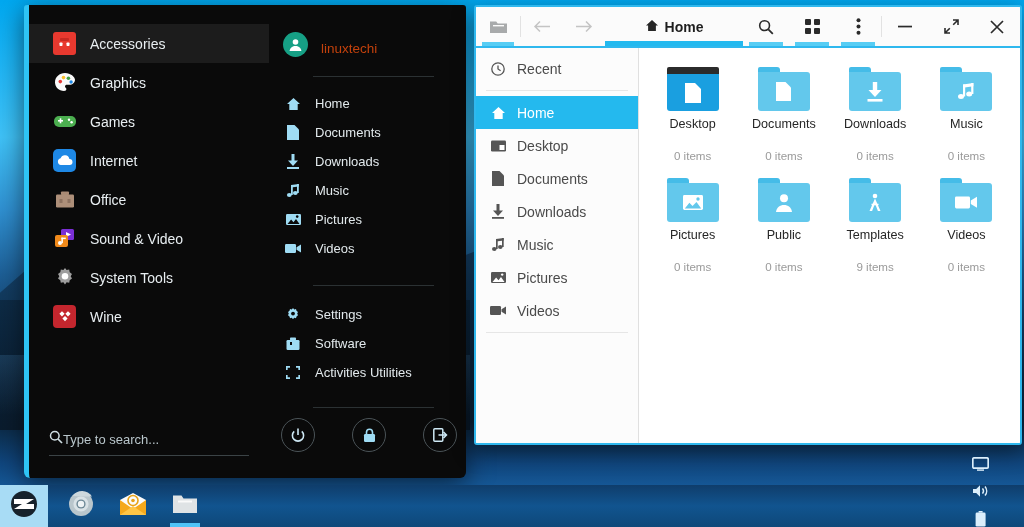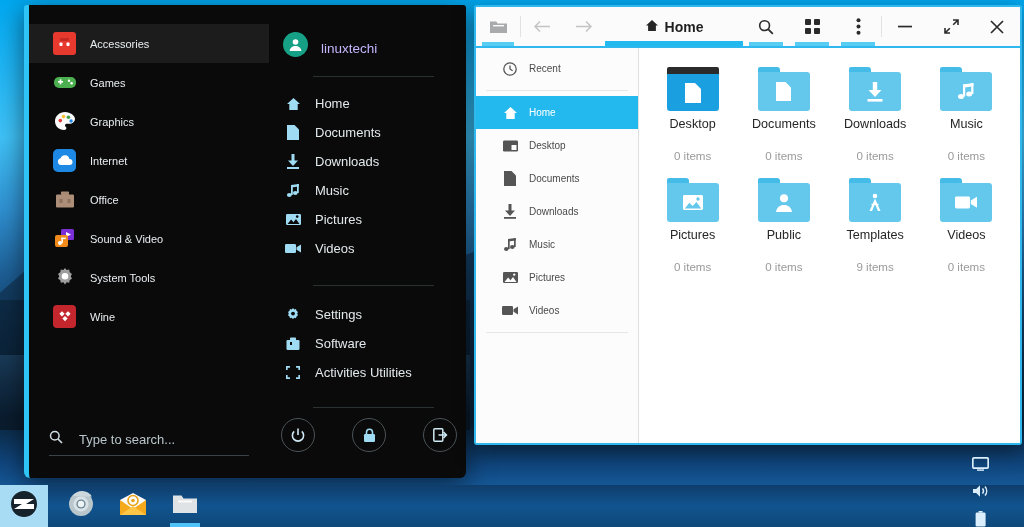--- a/index.html
+++ b/index.html
@@ -54,42 +54,42 @@
     overflow: hidden;
   }
   .menu-left { width: 240px; position: relative; padding-top: 19px; }
   .menu-right { width: 197px; position: relative; padding-top: 19px; }
 
   .cat {
     display: flex; align-items: center; gap: 14px;
     height: 39px; padding-left: 24px; cursor: default;
   }
   .cat.active { background: #1c1c1c; }
-  .cat-label { color: #e8eef1; font-size: 11px; text-align: center; }
+  .cat-label { color: #e8eef1; font-size: 14px; text-align: center; }
   .cat-ico {
     width: 23px; height: 23px; border-radius: 3px;
     display: flex; align-items: center; justify-content: center;
     flex: 0 0 auto; position: relative;
   }
 
   .searchbox {
     position: absolute; left: 20px; bottom: 22px; width: 200px;
-    display: flex; align-items: center; gap: 16px;
+    display: flex; align-items: center; gap: 0;
     padding-bottom: 7px;
     border-bottom: 1px solid #3b4346;
   }
   .searchbox .ph { color: #b9c6cb; font-size: 13px; }
 
   
   .user-row { display: flex; align-items: center; gap: 13px; padding-left: 14px; height: 40px; }
   .avatar {
     width: 25px; height: 25px; border-radius: 50%;
     background: #16a085; display: flex; align-items: center; justify-content: center;
   }
-  .user-name { color: #c4b5fd; font-size: 13.5px; margin-top: 8px; }
+  .user-name { color: #c2410c; font-size: 13.5px; margin-top: 8px; }
   .divider { height: 1px; background: #2b3133; margin: 12px 32px 12px 44px; }
   .place {
     display: flex; align-items: center; gap: 13px;
     padding-left: 15px; height: 29px;
   }
   .place-label { color: #e2e9ec; font-size: 13px; }
   .pico { width: 18px; display:flex; align-items:center; justify-content:center; flex:0 0 auto; }
   .power-row {
     position: absolute; left: 12px; bottom: 26px; width: 176px;
     display: flex; justify-content: space-between;
@@ -124,21 +124,21 @@
   .sep { width: 1px; background: #e2e2e2; margin: 9px 0; }
   .htitle { display: flex; align-items: center; gap: 6px; font-size: 14px; font-weight: bold; color: #1e1e1e; }
 
   .body { flex: 1; display: flex; min-height: 0; }
   .sidebar {
     width: 163px; background: #fcfcfc; border-right: 1px solid #e0e0e0;
     padding-top: 4px; flex: 0 0 auto;
   }
   .sb-item {
     display: flex; align-items: center; gap: 11px;
-    height: 33px; padding-left: 26px; color: #4a4a4a; font-size: 10px;
+    height: 33px; padding-left: 14px; color: #4a4a4a; font-size: 14px;
   }
   .sb-item.active { background: #24b9ee; color: #ffffff; }
   .sb-ico { width: 16px; display: flex; align-items: center; justify-content: center; flex: 0 0 auto; }
   .sb-div { height: 1px; background: #e6e6e6; margin: 5px 10px; }
 
   .content { flex: 1; background: #ffffff; padding: 14px 8px 0 8px; }
   .grid { display: grid; grid-template-columns: repeat(4, 1fr); row-gap: 6px; }
   .cell { display: flex; flex-direction: column; align-items: center; padding: 5px 0; }
   .fname { font-size: 12.6px; color: #262626; margin-top: 6px; }
   .fmeta { font-size: 11.6px; color: #9a9a9a; margin-top: 18px; }
@@ -194,42 +194,42 @@
               <rect x="4" y="0" width="9" height="3" rx="1" fill="#c72a22"></rect>
               <rect x="3.5" y="4.5" width="3" height="3.5" rx=".7" fill="#fff"></rect>
               <rect x="10.5" y="4.5" width="3" height="3.5" rx=".7" fill="#fff"></rect>
             </svg>
         </span>
         <span class="cat-label">Accessories</span>
       </div>
 
       <div class="cat">
         <span class="cat-ico">
+          <svg width="22" height="21" viewBox="0 0 22 21">
+              <path d="M11 1C5.5 1 1 5 1 10.2 1 15 5 19 10 19c1.6 0 2.4-1 2.4-2 0-1.4-1.4-1.5-1.4-2.6 0-.9.8-1.6 2-1.6h2.4c3.2 0 5.6-2.1 5.6-5C21 5 16.6 1 11 1z" fill="#fafafa"></path>
+              <circle cx="6.3" cy="9.6" r="1.8" fill="#e53935"></circle>
+              <circle cx="9.5" cy="5.6" r="1.8" fill="#fbc02d"></circle>
+              <circle cx="14.4" cy="6.2" r="1.8" fill="#43a047"></circle>
+              <circle cx="17.1" cy="10" r="1.7" fill="#1e88e5"></circle>
+            </svg>
+        </span>
+        <span class="cat-label">Graphics</span>
+      </div>
+
+      <div class="cat">
+        <span class="cat-ico">
           <svg width="22" height="15" viewBox="0 0 22 15">
               <rect x="0" y="2" width="22" height="11" rx="5" fill="#4caf50"></rect>
               <rect x="4" y="6" width="5" height="1.6" fill="#fff"></rect>
               <rect x="5.7" y="4.3" width="1.6" height="5" fill="#fff"></rect>
               <circle cx="15" cy="5.8" r="1.2" fill="#fff"></circle>
               <circle cx="17.6" cy="8.2" r="1.2" fill="#fff"></circle>
             </svg>
         </span>
         <span class="cat-label">Games</span>
-      </div>
-
-      <div class="cat">
-        <span class="cat-ico">
-          <svg width="22" height="21" viewBox="0 0 22 21">
-              <path d="M11 1C5.5 1 1 5 1 10.2 1 15 5 19 10 19c1.6 0 2.4-1 2.4-2 0-1.4-1.4-1.5-1.4-2.6 0-.9.8-1.6 2-1.6h2.4c3.2 0 5.6-2.1 5.6-5C21 5 16.6 1 11 1z" fill="#fafafa"></path>
-              <circle cx="6.3" cy="9.6" r="1.8" fill="#e53935"></circle>
-              <circle cx="9.5" cy="5.6" r="1.8" fill="#fbc02d"></circle>
-              <circle cx="14.4" cy="6.2" r="1.8" fill="#43a047"></circle>
-              <circle cx="17.1" cy="10" r="1.7" fill="#1e88e5"></circle>
-            </svg>
-        </span>
-        <span class="cat-label">Graphics</span>
       </div>
 
       <div class="cat">
         <span class="cat-ico" style="background:#1e88e5;border-radius:5px;">
           <svg width="16" height="11" viewBox="0 0 16 11">
               <path d="M12.6 10H3.9A3.4 3.4 0 013.6 3.3 4.6 4.6 0 0112.4 4a3 3 0 01.2 6z" fill="#fff"></path>
             </svg>
         </span>
         <span class="cat-label">Internet</span>
       </div>

